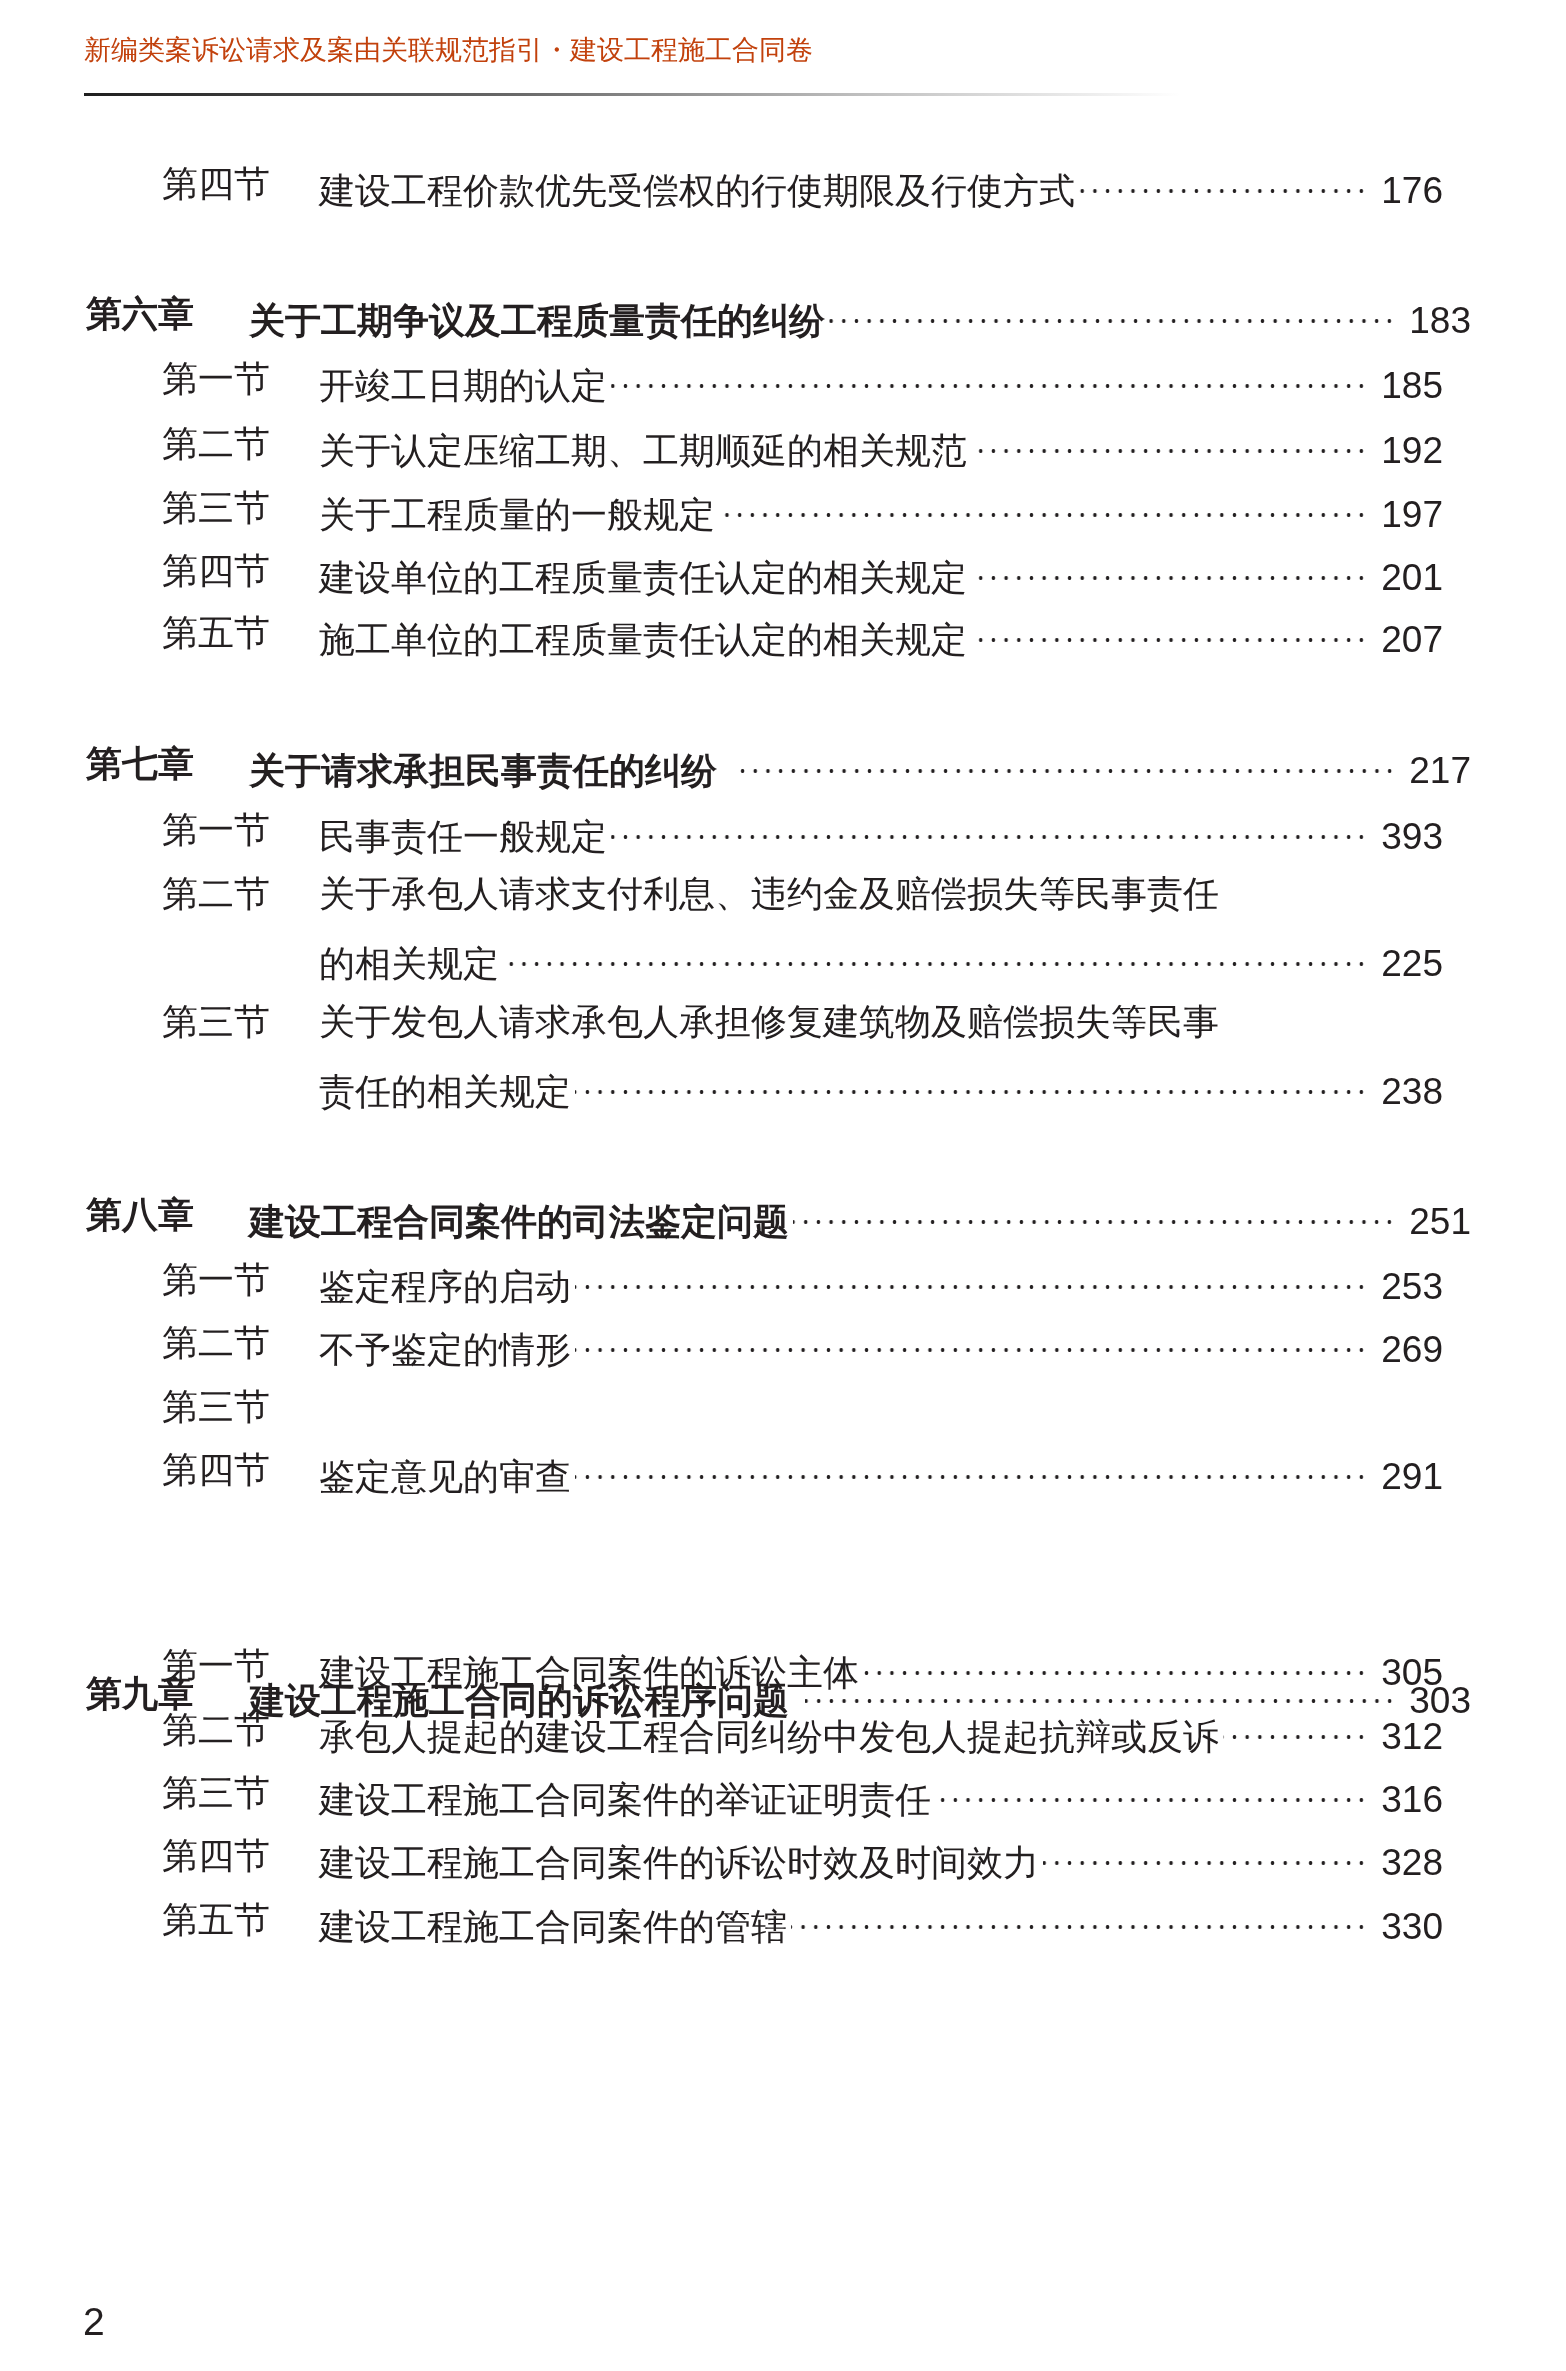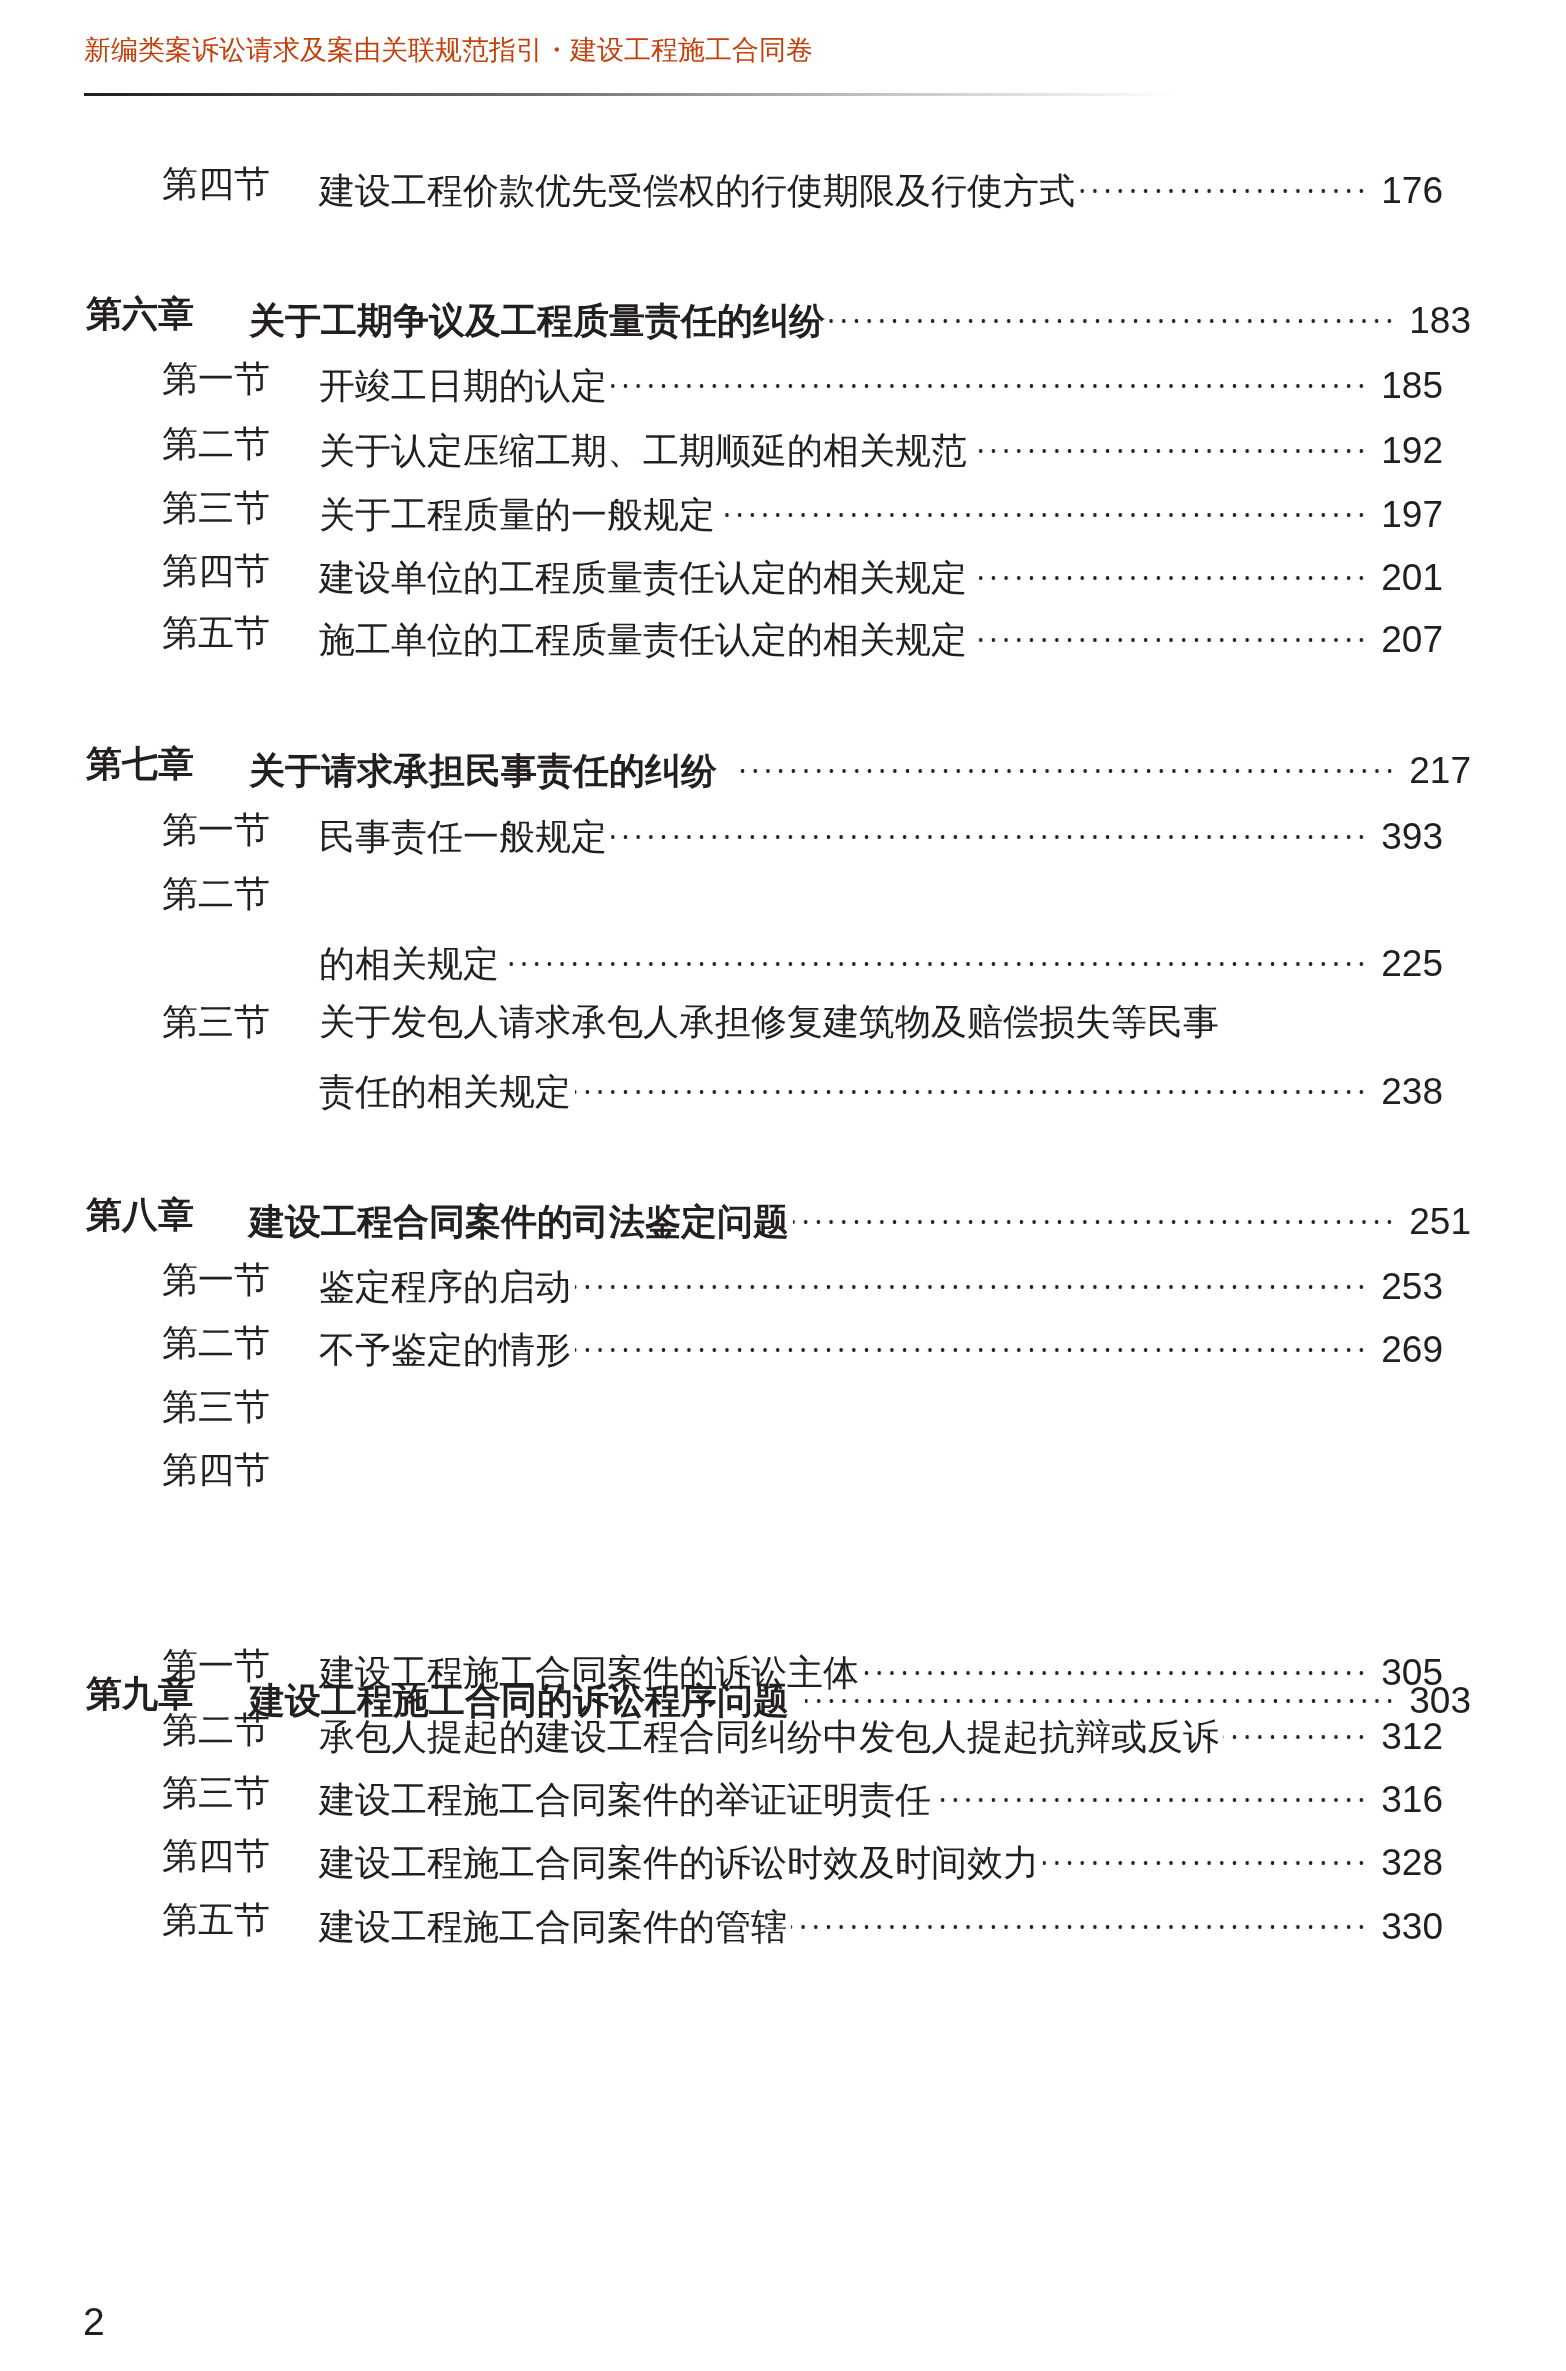--- a/index.html
+++ b/index.html
@@ -100,20 +100,23 @@
 <div class="row section" style="top:810px">
   <span class="label">第一节</span>
   <div class="title-line">
       <span class="title">民事责任一般规定</span>
       <span class="leader"></span>
       <span class="page">393</span>
     </div>
 </div>
 <div class="row section cont" style="top:874px">
   <span class="label">第二节</span>
+  <div class="title-line">
+      <span class="title">关于承包人请求支付利息、违约金及赔偿损失等民事责任</span>
+    </div>
 </div>
 <div class="row section" style="top:937px">
   <div class="title-line">
       <span class="title">的相关规定</span>
       <span class="leader"></span>
       <span class="page">225</span>
     </div>
 </div>
 <div class="row section cont" style="top:1002px">
   <span class="label">第三节</span>
@@ -151,20 +154,25 @@
       <span class="title">不予鉴定的情形</span>
       <span class="leader"></span>
       <span class="page">269</span>
     </div>
 </div>
 <div class="row section" style="top:1387px">
   <span class="label">第三节</span>
 </div>
 <div class="row section" style="top:1450px">
   <span class="label">第四节</span>
+  <div class="title-line">
+      <span class="title">鉴定意见的审查</span>
+      <span class="leader"></span>
+      <span class="page">291</span>
+    </div>
 </div>
 
 <div class="row chapter" style="top:1674px">
   <span class="label">第九章</span>
   <div class="title-line">
       <span class="title">建设工程施工合同的诉讼程序问题</span>
       <span class="leader gap"></span>
       <span class="page">303</span>
     </div>
 </div>

